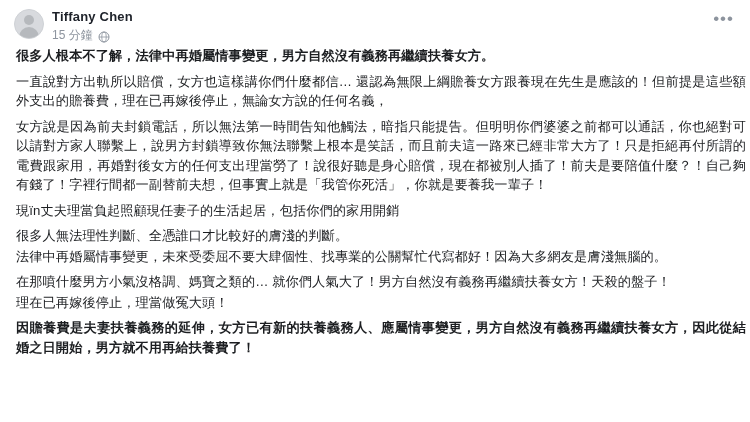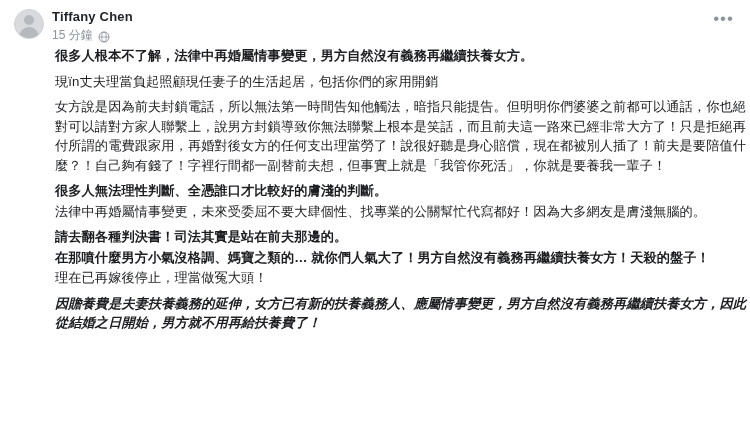--- a/index.html
+++ b/index.html
@@ -96,41 +96,38 @@
     letter-spacing: 1px;
     line-height: 14px;
     padding: 4px 2px 0 10px;
     cursor: pointer;
     user-select: none;
   }
   
   .post-body {
     padding: 0 4px 8px 16px;
     box-sizing: border-box;
-    margin-left: 39px;
   }
   .para {
     font-size: 13.2px;
     line-height: 19.5px;
     color: #1c1e21;
     margin: 0 0 6px 0;
     text-align: justify;
     letter-spacing: .1px;
     word-break: break-all;
   }
   .para:last-child {
     margin-bottom: 0;
-    font-style: italic;
   }
   .para.bold {
     font-weight: bold;
   }
   .para.tight {
     margin-bottom: 1px;
-    font-weight: bold;
   }
 </style>
 </head>
 <body>
 
 <div class="post">
 
   <div class="post-header">
     <div class="avatar">
       <div class="head"></div>
@@ -147,23 +144,23 @@
             <line x1="1" y1="6" x2="11" y2="6" stroke="#8d949e" stroke-width="0.8"></line>
           </svg>
         </span>
       </div>
     </div>
     <div class="menu-dots">•••</div>
   </div>
 
   <div class="post-body">
     <p class="para bold">很多人根本不了解，法律中再婚屬情事變更，男方自然沒有義務再繼續扶養女方。</p>
+    <p class="para">一直說對方出軌所以賠償，女方也這樣講你們什麼都信… 還認為無限上綱贍養女方跟養現在先生是應該的！但前提是這些額外支出的贍養費，理在已再嫁後停止，無論女方說的任何名義，</p>
+    <p class="para">女方說是因為前夫封鎖電話，所以無法第一時間告知他觸法，暗指只能提告。但明明你們婆婆之前都可以通話，你也絕對可以請對方家人聯繫上，說男方封鎖導致你無法聯繫上根本是笑話，而且前夫這一路來已經非常大方了！只是拒絕再付所謂的電費跟家用，再婚對後女方的任何支出理當勞了！說很好聽是身心賠償，現在都被別人插了！前夫是要陪值什麼？！自己夠有錢了！字裡行間都一副替前夫想，但事實上就是「我管你死活」，你就是要養我一輩子！</p>
     <p class="para">現ïn丈夫理當負起照顧現任妻子的生活起居，包括你們的家用開銷</p>
-    <p class="para">女方說是因為前夫封鎖電話，所以無法第一時間告知他觸法，暗指只能提告。但明明你們婆婆之前都可以通話，你也絕對可以請對方家人聯繫上，說男方封鎖導致你無法聯繫上根本是笑話，而且前夫這一路來已經非常大方了！只是拒絕再付所謂的電費跟家用，再婚對後女方的任何支出理當勞了！說很好聽是身心賠償，現在都被別人插了！前夫是要陪值什麼？！自己夠有錢了！字裡行間都一副替前夫想，但事實上就是「我管你死活」，你就是要養我一輩子！</p>
     <p class="para tight">很多人無法理性判斷、全憑誰口才比較好的膚淺的判斷。</p>
     <p class="para">法律中再婚屬情事變更，未來受委屈不要大肆個性、找專業的公關幫忙代寫都好！因為大多網友是膚淺無腦的。</p>
-    <p class="para tight">請去翻各種判決書！司法其實是站在前夫那邊的。</p>
     <p class="para tight">在那噴什麼男方小氣沒格調、媽寶之類的… 就你們人氣大了！男方自然沒有義務再繼續扶養女方！天殺的盤子！</p>
     <p class="para">理在已再嫁後停止，理當做冤大頭！</p>
     <p class="para bold">因贍養費是夫妻扶養義務的延伸，女方已有新的扶養義務人、應屬情事變更，男方自然沒有義務再繼續扶養女方，因此從結婚之日開始，男方就不用再給扶養費了！</p>
   </div>
 
 </div>
 
 </body></html>

